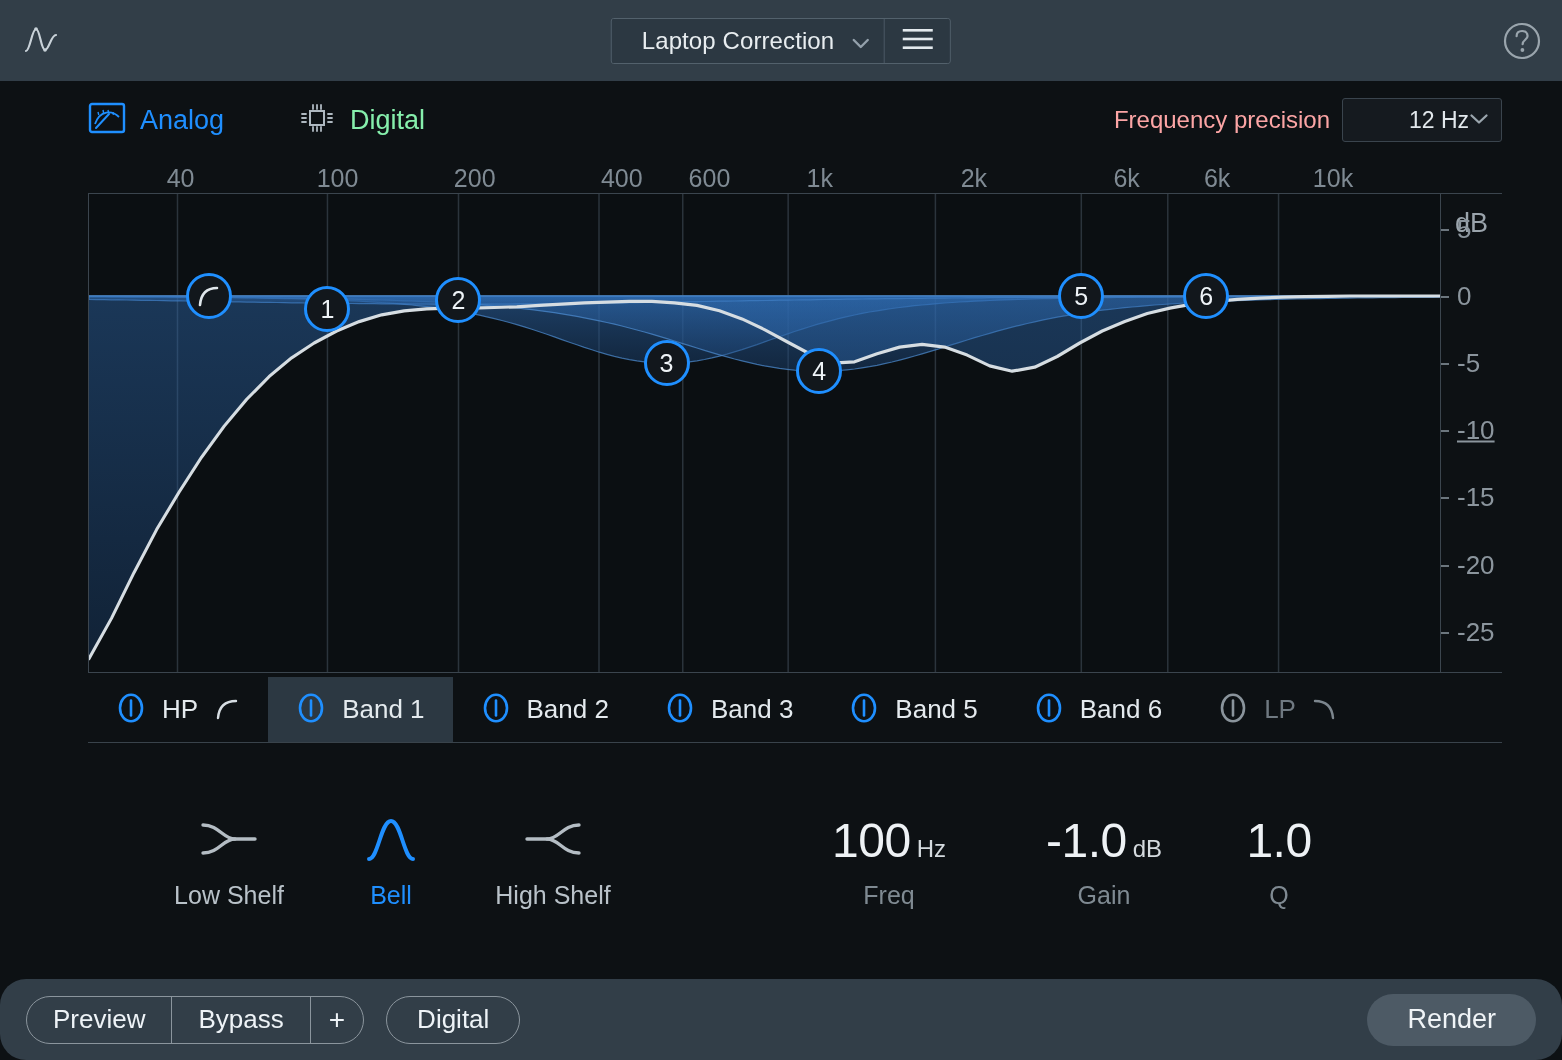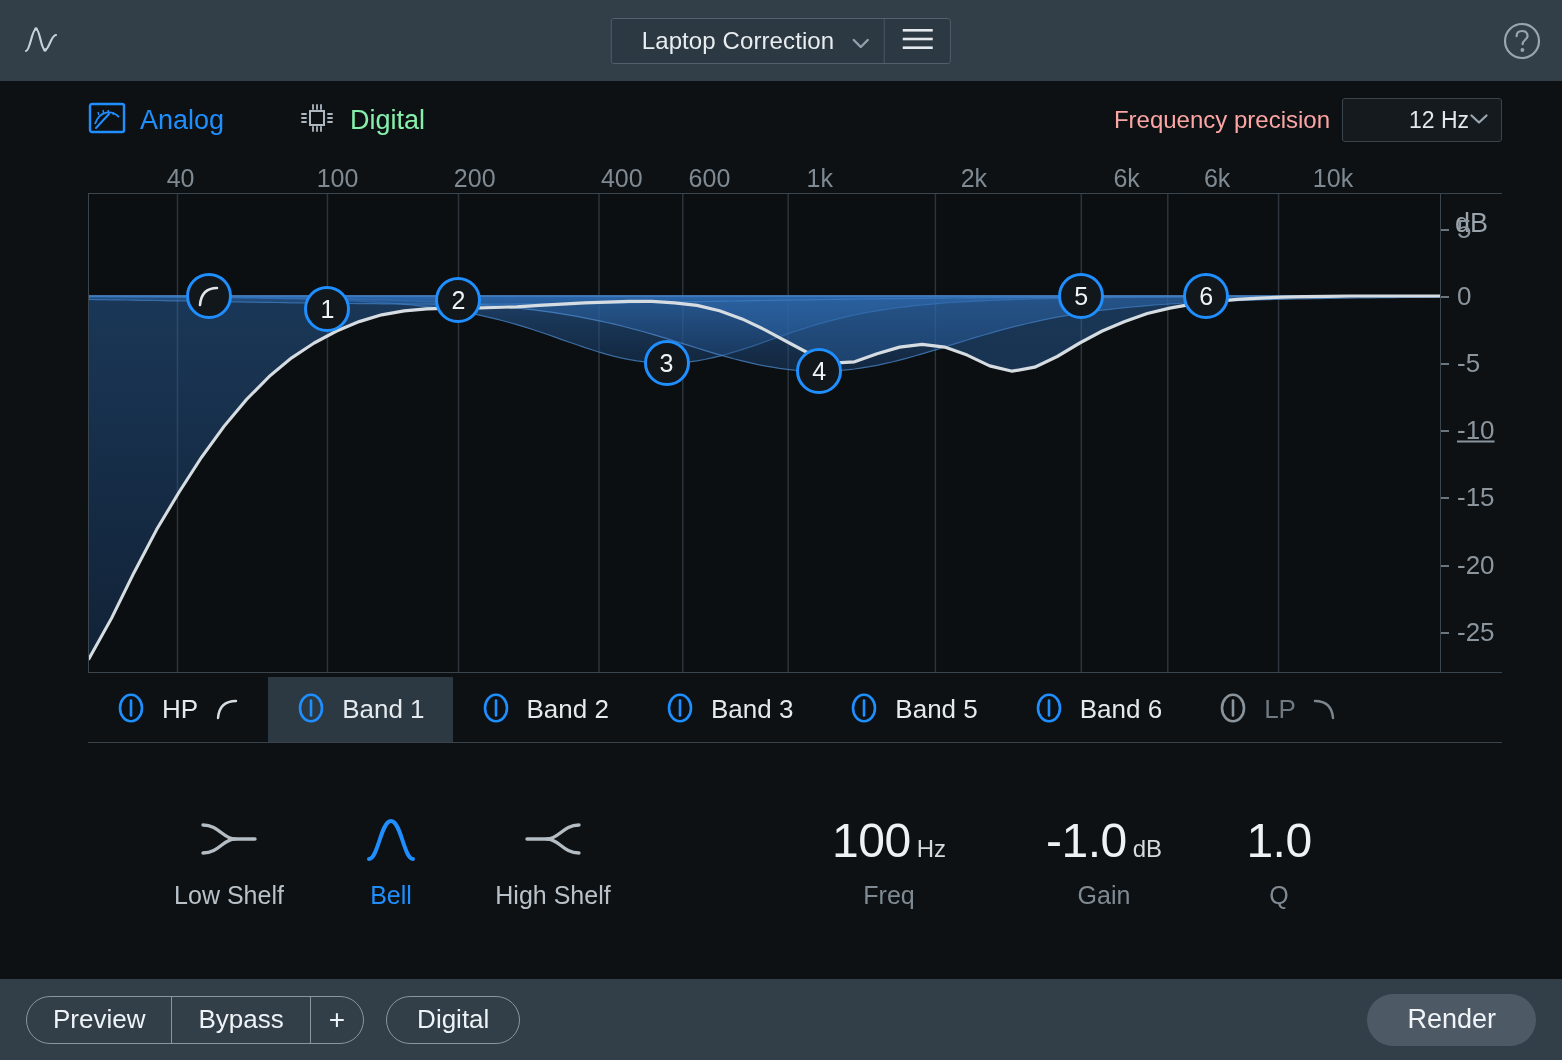--- a/index.html
+++ b/index.html
@@ -215,20 +215,21 @@
   .val-cap { margin-top: 10px; font-size: 25px; color: #7f8a92; }
 
   
   .footer {
     height: 81px;
     background: #323e48;
     display: flex; align-items: center;
     padding: 12px 26px;
     flex: none;
     position: relative;
+    border-radius: 26px;
   }
   .pillgroup {
     display: flex; align-items: stretch;
     height: 48px;
     border: 1px solid #8b959d;
     border-radius: 24px;
     overflow: hidden;
   }
   .pillgroup .seg {
     display: flex; align-items: center; justify-content: center;

